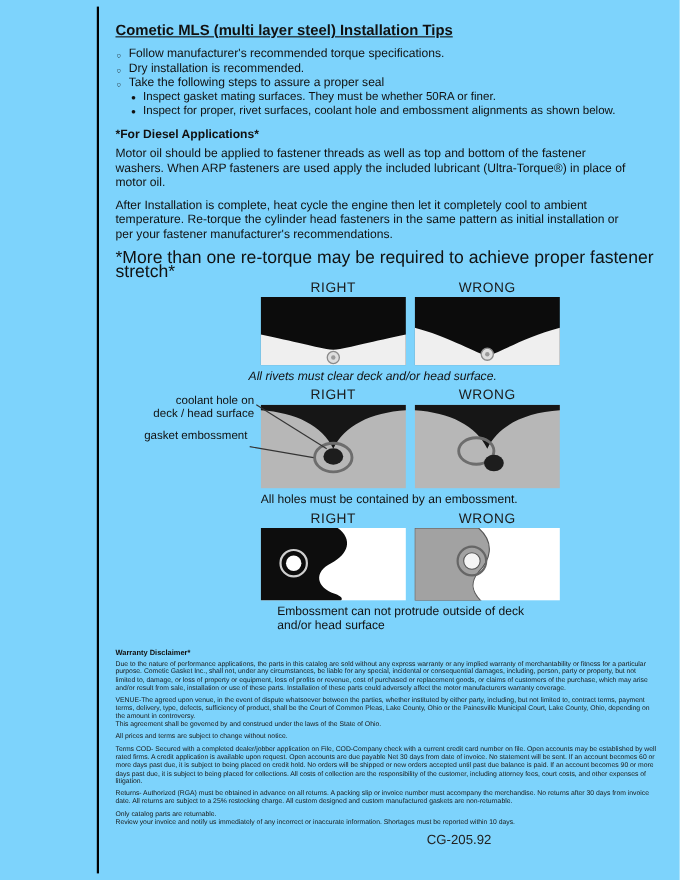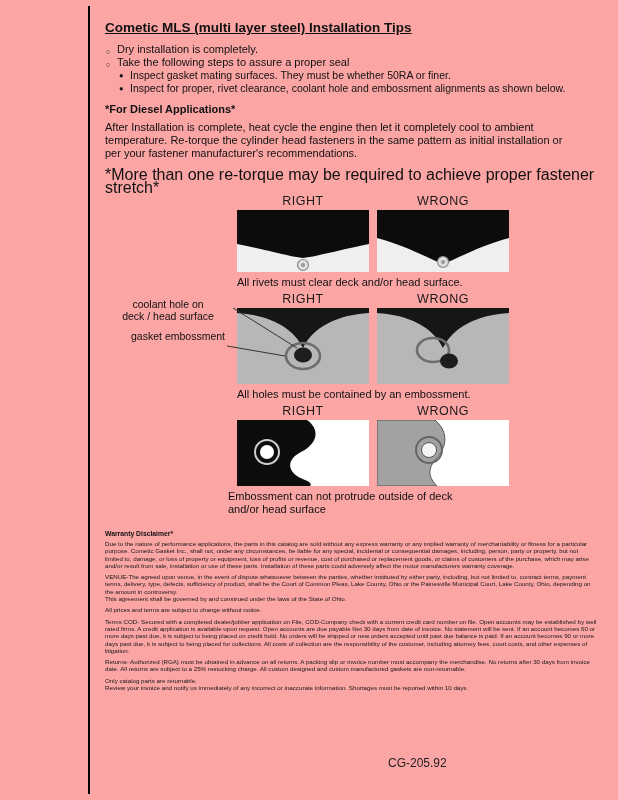--- a/index.html
+++ b/index.html
@@ -1,19 +1,19 @@
 <!DOCTYPE html>
 <html><head>
 <meta charset="utf-8">
 <style>
   * { margin:0; padding:0; box-sizing:border-box; }
   html,body { background:#ffffff; }
   .page {
     position:relative; width:618px; height:800px; margin:0 auto;
-    background:#fca5a5; overflow:hidden;
+    background:#7dd3fc; overflow:hidden;
     font-family:"Liberation Sans", sans-serif; color:#111;padding-left:42px;
   }
   .spine { position:absolute; left:88px; top:6px; width:2px; height:788px; background:#000; }
   .content { position:absolute; left:105px; top:20px; width:492px; }
 
   .title { font-size:13.5px; font-weight:bold; text-decoration:underline; margin-bottom:8px; }
 
   .b1 { font-size:11px; line-height:13px; padding-left:12px; position:relative; }
   .b1::before { content:"○"; position:absolute; left:1px; top:2px; font-size:7px; }
   .b2 { font-size:10.5px; line-height:12.5px; padding-left:25px; position:relative; }
@@ -40,26 +40,28 @@
 </head>
 <body>
 
 <div class="page">
   <div class="spine"></div>
 
   <div class="content">
 
     <div class="title">Cometic MLS (multi layer steel) Installation Tips</div>
 
-    <div class="b1">Dry installation is completely.</div>
+    <div class="b1">Follow manufacturer's recommended torque specifications.</div>
+    <div class="b1">Dry installation is recommended.</div>
     <div class="b1">Take the following steps to assure a proper seal</div>
     <div class="b2">Inspect gasket mating surfaces.  They must be whether 50RA or finer.</div>
-    <div class="b2">Inspect for proper, rivet clearance, coolant hole and embossment alignments as shown below.</div>
+    <div class="b2">Inspect for proper, rivet surfaces, coolant hole and embossment alignments as shown below.</div>
 
     <div class="diesel-h">*For Diesel Applications*</div>
+    <div class="para">Motor oil should be applied to fastener threads as well as top and bottom of the fastener washers. When ARP fasteners are used apply the included lubricant (Ultra-Torque®) in place of motor oil.</div>
     <div class="para">After Installation is complete, heat cycle the engine then let it completely cool to ambient temperature. Re-torque the cylinder head fasteners in the same pattern as initial installation or per your fastener manufacturer's recommendations.</div>
     <div class="note">*More than one re-torque may be required to achieve proper fastener stretch*</div>
 
     <div class="diagrams">
 
       <div class="dlabel" style="left:132px; top:0;">RIGHT</div>
       <div class="dlabel" style="left:272px; top:0;">WRONG</div>
 
       <svg class="dimg" style="left:132px; top:16px;" width="132" height="62" viewBox="0 0 132 62">
         <rect width="132" height="62" fill="#0c0c0c"></rect>
@@ -67,39 +69,39 @@
         <circle cx="66" cy="55" r="5.5" fill="#dedede" stroke="#8a8a8a" stroke-width="1.2"></circle>
         <circle cx="66" cy="55" r="2" fill="#9a9a9a"></circle>
       </svg>
       <svg class="dimg" style="left:272px; top:16px;" width="132" height="62" viewBox="0 0 132 62">
         <rect width="132" height="62" fill="#0c0c0c"></rect>
         <path d="M0,28 C30,36 50,48 66,54 C82,48 102,36 132,28 L132,62 L0,62 Z" fill="#efefef"></path>
         <circle cx="66" cy="52" r="5.5" fill="#dedede" stroke="#8a8a8a" stroke-width="1.2"></circle>
         <circle cx="66" cy="52" r="2" fill="#9a9a9a"></circle>
       </svg>
 
-      <div class="dcap" style="left:132px; top:82px;">All rivets must clear deck and/or head surface.</div>
+      <div class="dcap" style="left:121px; top:82px;font-style:italic;">All rivets must clear deck and/or head surface.</div>
 
       <div class="dlabel" style="left:132px; top:98px;">RIGHT</div>
       <div class="dlabel" style="left:272px; top:98px;">WRONG</div>
 
       <svg class="dimg" style="left:132px; top:114px;" width="132" height="76" viewBox="0 0 132 76">
         <rect width="132" height="76" fill="#b7b7b7"></rect>
         <path d="M0,0 H132 V5 C100,7 76,19 66,40 C56,19 32,7 0,5 Z" fill="#161616"></path>
         <ellipse cx="66" cy="48" rx="17" ry="13" fill="none" stroke="#6d6d6d" stroke-width="2.6"></ellipse>
         <ellipse cx="66" cy="47" rx="9" ry="7.5" fill="#1d1d1d"></ellipse>
       </svg>
       <svg class="dimg" style="left:272px; top:114px;" width="132" height="76" viewBox="0 0 132 76">
         <rect width="132" height="76" fill="#b7b7b7"></rect>
         <path d="M0,0 H132 V5 C100,7 76,19 66,40 C56,19 32,7 0,5 Z" fill="#161616"></path>
         <ellipse cx="56" cy="42" rx="16" ry="12" fill="none" stroke="#6d6d6d" stroke-width="2.6"></ellipse>
         <ellipse cx="72" cy="53" rx="9" ry="7.5" fill="#1d1d1d"></ellipse>
       </svg>
 
-      <div class="callout" style="left:0; top:104px; width:126px;text-align:center;">coolant hole on
+      <div class="callout" style="left:0; top:104px; width:126px;">coolant hole on
 deck / head surface</div>
       <div class="callout" style="left:0; top:136px; width:120px;">gasket embossment</div>
 
       <svg class="leaders" width="492" height="324" viewBox="0 0 492 324">
         <line x1="128" y1="114" x2="192" y2="154" stroke="#333" stroke-width="1"></line>
         <line x1="122" y1="152" x2="180" y2="162" stroke="#333" stroke-width="1"></line>
       </svg>
 
       <div class="dcap" style="left:132px; top:194px;">All holes must be contained by an embossment.</div>
 
@@ -112,21 +114,21 @@
         <circle cx="30" cy="32" r="12" fill="none" stroke="#cfcfcf" stroke-width="2"></circle>
         <circle cx="30" cy="32" r="7" fill="#ffffff"></circle>
       </svg>
       <svg class="dimg" style="left:272px; top:226px;" width="132" height="66" viewBox="0 0 132 66">
         <rect width="132" height="66" fill="#ffffff"></rect>
         <path d="M0,0 H58 C74,14 68,30 58,40 C50,50 52,58 60,66 H0 Z" fill="#a2a2a2" stroke="#555" stroke-width="1"></path>
         <circle cx="52" cy="30" r="13" fill="none" stroke="#666" stroke-width="2"></circle>
         <circle cx="52" cy="30" r="7.5" fill="#f4f4f4" stroke="#555" stroke-width="1"></circle>
       </svg>
 
-      <div class="dcap pre" style="left:123px; top:296px;">Embossment can not protrude outside of deck
+      <div class="dcap pre" style="left:147px; top:296px;">Embossment can not protrude outside of deck
 and/or head surface</div>
     </div>
 
     <div class="disclaimer">
       <div class="disc-h">Warranty Disclaimer*</div>
       <div class="disc-p">Due to the nature of performance applications, the parts in this catalog are sold without any express warranty or any implied warranty of merchantability or fitness for a particular purpose.  Cometic Gasket Inc., shall not, under any circumstances, be liable for any special, incidental or consequential damages, including, person, party or property, but not limited to, damage, or loss of property or equipment, loss of profits or revenue, cost of purchased or replacement goods, or claims of customers of the purchase, which may arise and/or result from sale, installation or use of these parts.  Installation of these parts could adversely affect the motor manufacturers warranty coverage.</div>
       <div class="disc-p">VENUE-The agreed upon venue, in the event of dispute whatsoever between the parties, whether instituted by either party, including, but not limited to, contract terms, payment terms, delivery, type, defects, sufficiency of product, shall be the Court of Common Pleas, Lake County, Ohio or the Painesville Municipal Court, Lake County, Ohio, depending on the amount in controversy.
 This agreement shall be governed by and construed under the laws of the State of Ohio.</div>
       <div class="disc-p">All prices and terms are subject to change without notice.</div>
       <div class="disc-p">Terms COD- Secured with a completed dealer/jobber application on File, COD-Company check with a current credit card number on file.  Open accounts may be established by well rated firms.  A credit application is available upon request.  Open accounts are due payable Net 30 days from date of invoice.  No statement will be sent.  If an account becomes 60 or more days past due, it is subject to being placed on credit hold.  No orders will be shipped or new orders accepted until past due balance is paid.  If an account becomes 90 or more days past due, it is subject to being placed for collections.  All costs of collection are the responsibility of the customer, including attorney fees, court costs, and other expenses of litigation.</div>

